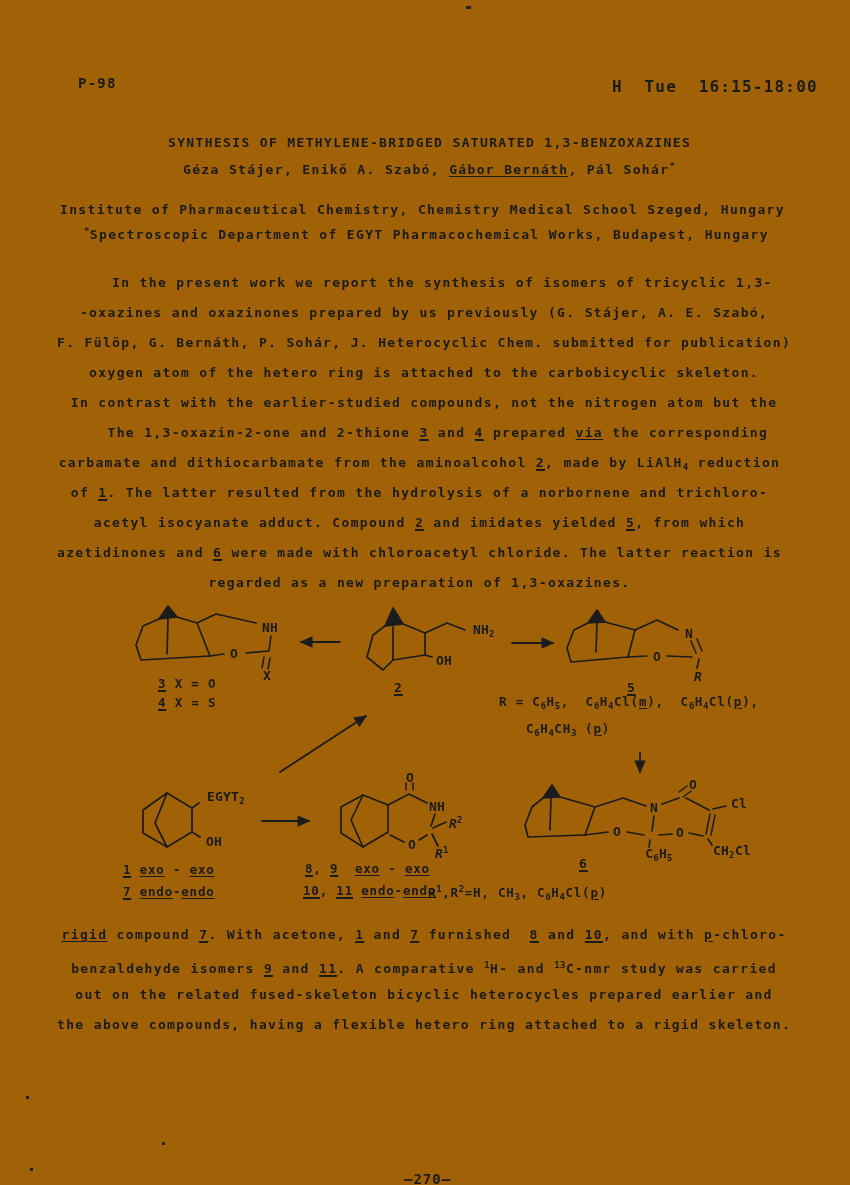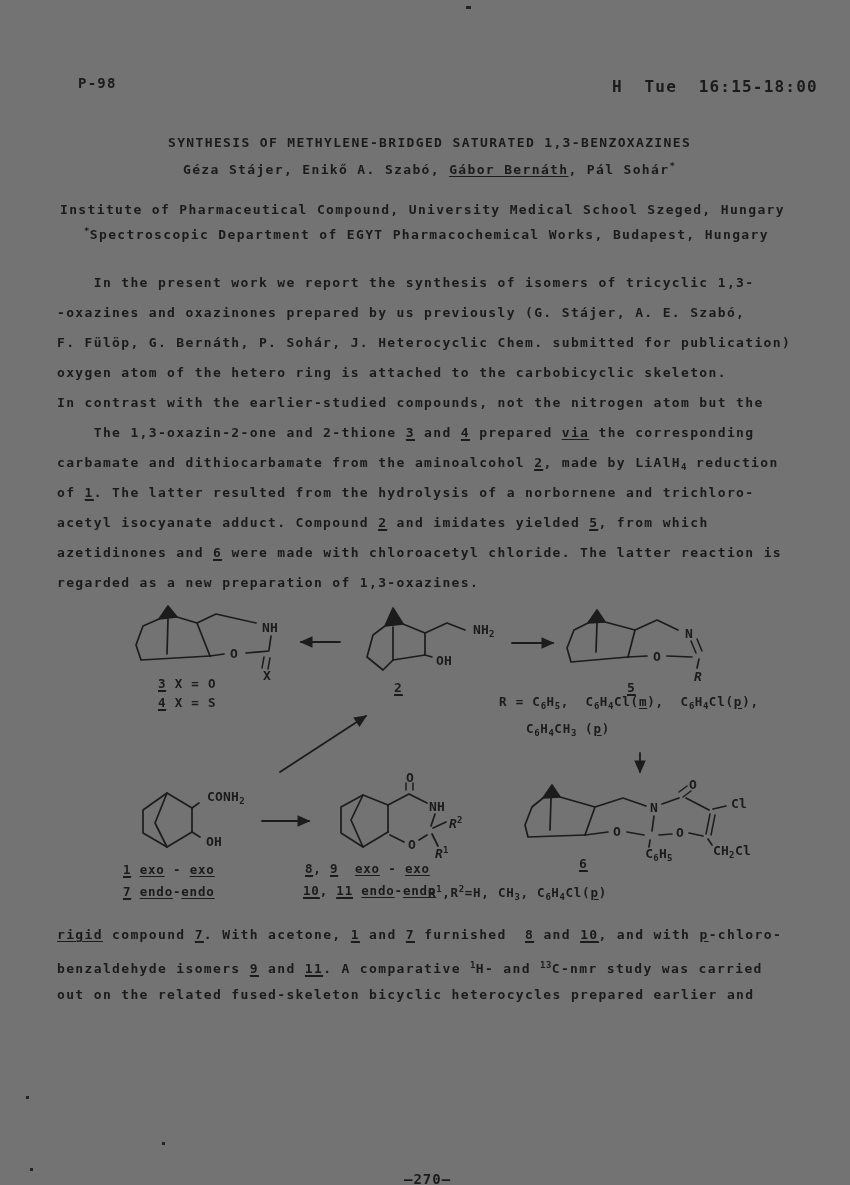--- a/index.html
+++ b/index.html
@@ -1,29 +1,29 @@
 <!DOCTYPE html>
 <html><head>
 <meta charset="utf-8">
 <style>
   html,body{margin:0;padding:0;background:#ffffff;}
   .page{
     position:relative;width:850px;height:1185px;overflow:hidden;
-    background:#737373;color:#1b1b1b;
+    background:#a16207;color:#1b1b1b;
     font-family:"DejaVu Sans Mono","Liberation Mono",monospace;
     font-weight:bold;
   }
   .hdr-left{position:absolute;left:78px;top:75px;font-size:14px;letter-spacing:1.2px;white-space:pre;}
   .hdr-right{position:absolute;left:612px;top:77px;font-size:16px;letter-spacing:1.2px;white-space:pre;}
   .title{position:absolute;left:168px;top:135px;font-size:13px;letter-spacing:1.35px;white-space:pre;}
   .authors{position:absolute;left:183px;top:161px;font-size:13px;letter-spacing:1.35px;white-space:pre;}
   .affil{position:absolute;font-size:13px;letter-spacing:1.35px;white-space:pre;}
   .affil1{left:60px;top:202px;}
   .affil2{left:84px;top:226px;}
-  .para{position:absolute;left:57px;}
+  .para{position:absolute;left:57px;text-align:center;}
   .para .tline{height:30px;line-height:30px;font-size:13px;letter-spacing:1.35px;white-space:pre;}
   .footer{position:absolute;left:404px;top:1155px;font-size:14px;letter-spacing:1px;white-space:pre;margin-top:16px;}
   .u{text-decoration:underline;text-underline-offset:2px;}
   .u2{text-decoration:underline;text-underline-offset:2px;border-bottom:1.5px solid currentColor;}
   .sub{font-size:9px;letter-spacing:0.4px;vertical-align:-3px;}
   .sup{font-size:9px;letter-spacing:0.4px;vertical-align:5px;}
   .i{font-style:italic;}
   .scheme{position:absolute;left:0;top:590px;width:850px;height:330px;}
   .scheme svg{position:absolute;left:0;top:0;}
   .sch-label{position:absolute;font-size:12.5px;letter-spacing:0.8px;line-height:15px;white-space:pre;}
@@ -34,21 +34,21 @@
 </head>
 <body>
 
 <div class="page">
 
   <div class="hdr-left">P-98</div>
   <div class="hdr-right">H  Tue  16:15-18:00</div>
 
   <div class="title">SYNTHESIS OF METHYLENE-BRIDGED SATURATED 1,3-BENZOXAZINES</div>
   <div class="authors"><span>Géza Stájer, Enikő A. Szabó, </span><span class="u">Gábor Bernáth</span><span>, Pál Sohár</span><span class="sup">*</span></div>
-  <div class="affil affil1">Institute of Pharmaceutical Compound, University Medical School Szeged, Hungary</div>
+  <div class="affil affil1">Institute of Pharmaceutical Chemistry, Chemistry Medical School Szeged, Hungary</div>
   <div class="affil affil2"><span class="sup">*</span><span>Spectroscopic Department of EGYT Pharmacochemical Works, Budapest, Hungary</span></div>
 
   <div class="para" style="top:268px">
     <div class="tline"><span>    In the present work we report the synthesis of isomers of tricyclic 1,3-</span></div>
     <div class="tline"><span>-oxazines and oxazinones prepared by us previously (G. Stájer, A. E. Szabó,</span></div>
     <div class="tline"><span>F. Fülöp, G. Bernáth, P. Sohár, J. Heterocyclic Chem. submitted for publication)</span></div>
     <div class="tline"><span>oxygen atom of the hetero ring is attached to the carbobicyclic skeleton.</span></div>
     <div class="tline"><span>In contrast with the earlier-studied compounds, not the nitrogen atom but the</span></div>
   </div>
 
@@ -168,21 +168,21 @@
     <div class="atom" style="left:234px;top:63px"><span>O</span></div>
     <div class="atom" style="left:267px;top:85px"><span>X</span></div>
 
     <div class="atom" style="left:484px;top:42px"><span>NH</span><span class="sub">2</span></div>
     <div class="atom" style="left:444px;top:70px"><span>OH</span></div>
 
     <div class="atom" style="left:689px;top:43px"><span>N</span></div>
     <div class="atom" style="left:657px;top:66px"><span>O</span></div>
     <div class="atom" style="left:698px;top:86px"><span class="i">R</span></div>
 
-    <div class="atom" style="left:226px;top:209px"><span>CONH</span><span class="sub">2</span></div>
+    <div class="atom" style="left:226px;top:209px"><span>EGYT</span><span class="sub">2</span></div>
     <div class="atom" style="left:214px;top:251px"><span>OH</span></div>
 
     <div class="atom" style="left:410px;top:187px"><span>O</span></div>
     <div class="atom" style="left:437px;top:216px"><span>NH</span></div>
     <div class="atom" style="left:456px;top:232px"><span class="i">R</span><span class="sup">2</span></div>
     <div class="atom" style="left:442px;top:262px"><span class="i">R</span><span class="sup">1</span></div>
     <div class="atom" style="left:412px;top:254px"><span>O</span></div>
 
     <div class="atom" style="left:654px;top:217px"><span>N</span></div>
     <div class="atom" style="left:693px;top:194px"><span>O</span></div>
@@ -190,20 +190,21 @@
     <div class="atom" style="left:732px;top:263px"><span>CH</span><span class="sub">2</span><span>Cl</span></div>
     <div class="atom" style="left:680px;top:242px"><span>O</span></div>
     <div class="atom" style="left:617px;top:241px"><span>O</span></div>
     <div class="atom" style="left:659px;top:266px"><span>C</span><span class="sub">6</span><span>H</span><span class="sub">5</span></div>
   </div>
 
   <div class="para" style="top:920px">
     <div class="tline"><span class="u">rigid</span><span> compound </span><span class="u2">7</span><span>. With acetone, </span><span class="u2">1</span><span> and </span><span class="u2">7</span><span> furnished  </span><span class="u2">8</span><span> and </span><span class="u2">10</span><span>, and with </span><span class="u">p</span><span>-chloro-</span></div>
     <div class="tline"><span>benzaldehyde isomers </span><span class="u2">9</span><span> and </span><span class="u2">11</span><span>. A comparative </span><span class="sup">1</span><span>H- and </span><span class="sup">13</span><span>C-nmr study was carried</span></div>
     <div class="tline"><span>out on the related fused-skeleton bicyclic heterocycles prepared earlier and</span></div>
+    <div class="tline"><span>the above compounds, having a flexible hetero ring attached to a rigid skeleton.</span></div>
   </div>
 
   <div class="footer">—270—</div>
 
   <div class="dot" style="left:466px;top:6px;width:5px;height:3px"></div>
   <div class="dot" style="left:26px;top:1096px;width:3px;height:3px"></div>
   <div class="dot" style="left:162px;top:1142px;width:3px;height:3px"></div>
   <div class="dot" style="left:30px;top:1168px;width:3px;height:3px"></div>
 </div>
 

